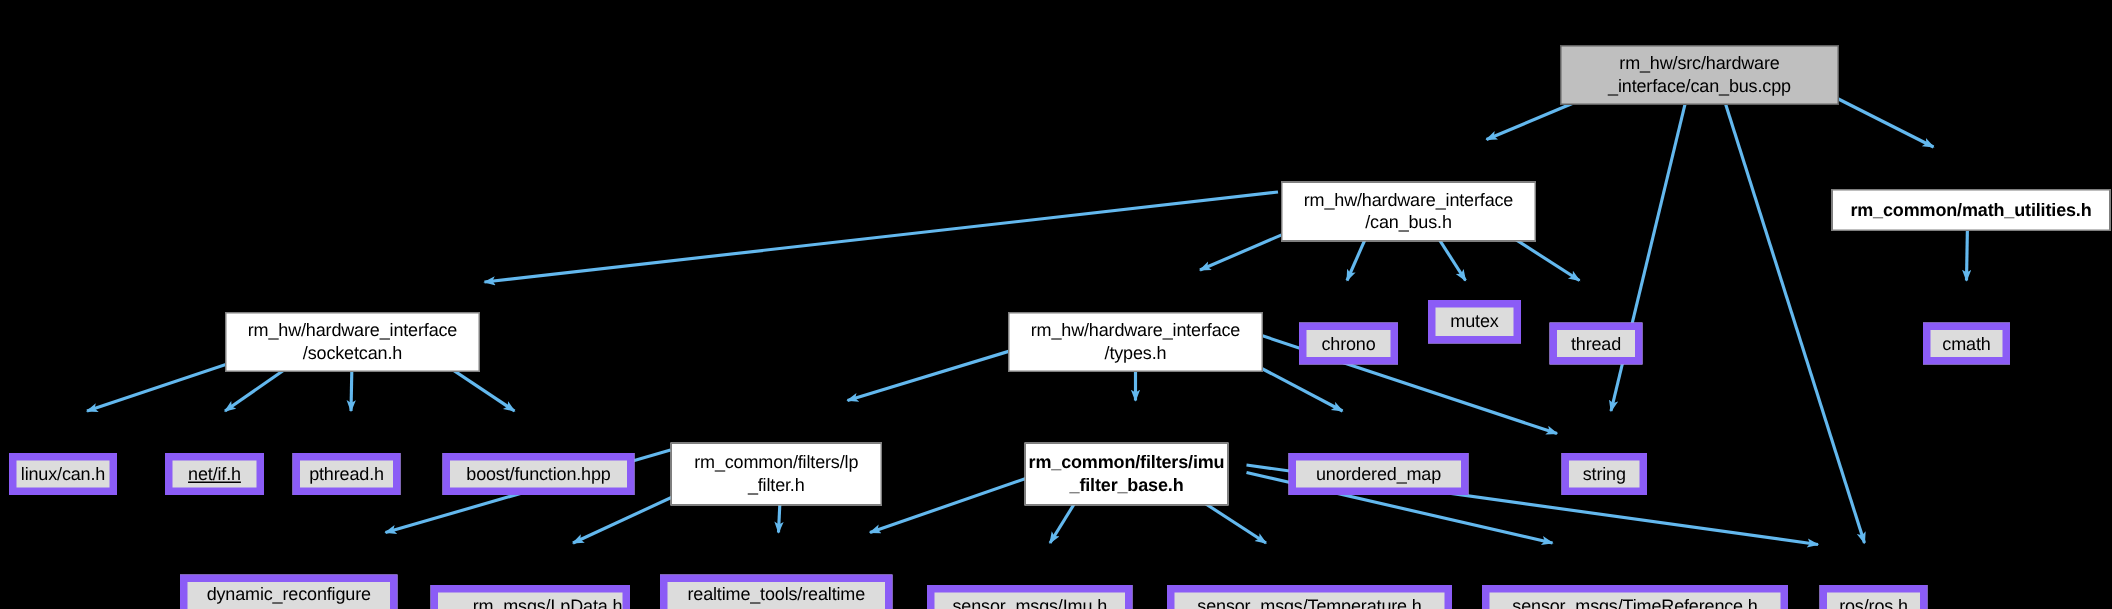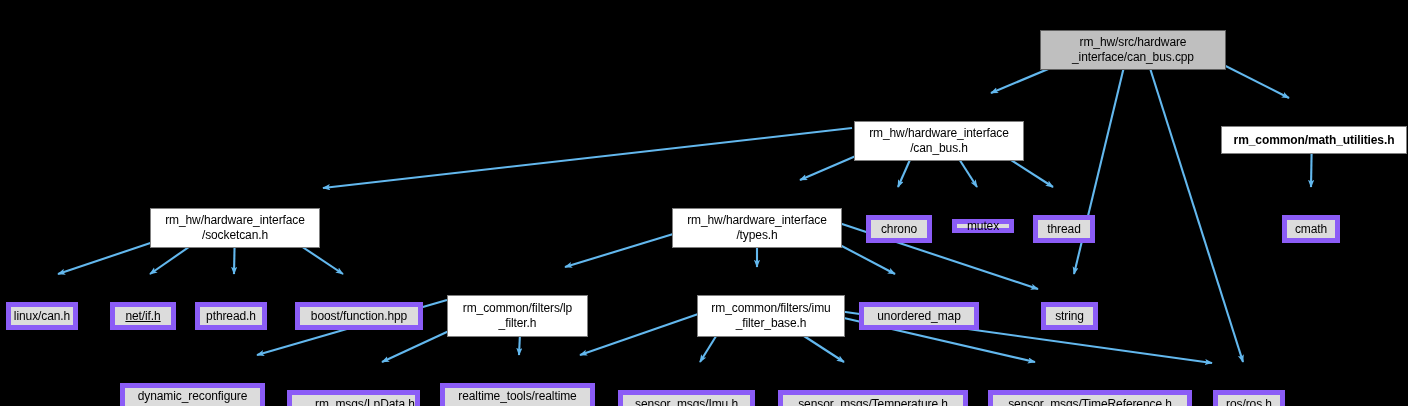--- a/index.html
+++ b/index.html
@@ -100,30 +100,30 @@
       <div class="node root" style="left: 1040px; top: 5px; width: 186px; height: 40px;"><span class="node-label">rm_hw/src/hardware
 _interface/can_bus.cpp</span></div>
       <div class="node hdr" style="left: 854px; top: 96px; width: 170px; height: 40px;"><span class="node-label">rm_hw/hardware_interface
 /can_bus.h</span></div>
       <div class="node hdr" style="left: 1221px; top: 101px; width: 186px; height: 28px; font-weight: bold;"><span class="node-label">rm_common/math_utilities.h</span></div>
       <div class="node hdr" style="left: 150px; top: 183px; width: 170px; height: 40px;"><span class="node-label">rm_hw/hardware_interface
 /socketcan.h</span></div>
       <div class="node hdr" style="left: 672px; top: 183px; width: 170px; height: 40px;"><span class="node-label">rm_hw/hardware_interface
 /types.h</span></div>
       <div class="node sys" style="left: 866px; top: 190px; width: 66px; height: 28px;"><span class="node-label">chrono</span></div>
-      <div class="node sys" style="left: 952px; top: 194px; width: 62px; height: 14px;"><span class="node-label">mutex</span></div>
+      <div class="node sys" style="left: 952px; top: 175px; width: 62px; height: 29px;"><span class="node-label">mutex</span></div>
       <div class="node sys" style="left: 1033px; top: 190px; width: 62px; height: 28px;"><span class="node-label">thread</span></div>
       <div class="node sys" style="left: 1282px; top: 190px; width: 58px; height: 28px;"><span class="node-label">cmath</span></div>
       <div class="node sys" style="left: 6px; top: 277px; width: 72px; height: 28px;"><span class="node-label">linux/can.h</span></div>
       <div class="node sys" style="left: 110px; top: 277px; width: 66px; height: 28px; text-decoration: underline;"><span class="node-label">net/if.h</span></div>
       <div class="node sys" style="left: 195px; top: 277px; width: 72px; height: 28px;"><span class="node-label">pthread.h</span></div>
       <div class="node sys" style="left: 295px; top: 277px; width: 128px; height: 28px;"><span class="node-label">boost/function.hpp</span></div>
       <div class="node hdr" style="left: 447px; top: 270px; width: 141px; height: 42px;"><span class="node-label">rm_common/filters/lp
 _filter.h</span></div>
-      <div class="node hdr" style="left: 697px; top: 270px; width: 148px; height: 42px;"><span class="node-label">rm_common/filters/imu
+      <div class="node hdr" style="left: 683px; top: 270px; width: 136px; height: 42px; font-weight: bold;"><span class="node-label">rm_common/filters/imu
 _filter_base.h</span></div>
       <div class="node sys" style="left: 859px; top: 277px; width: 120px; height: 28px;"><span class="node-label">unordered_map</span></div>
       <div class="node sys" style="left: 1041px; top: 277px; width: 57px; height: 28px;"><span class="node-label">string</span></div>
       <div class="node sys" style="left: 120px; top: 358px; width: 145px; height: 42px;"><span class="node-label">dynamic_reconfigure
 /server.h</span></div>
       <div class="node sys" style="left: 287px; top: 365px; width: 133px; height: 28px; padding-left: 23px;"><span class="node-label">rm_msgs/LpData.h</span></div>
       <div class="node sys" style="left: 440px; top: 358px; width: 155px; height: 42px;"><span class="node-label">realtime_tools/realtime
 _publisher.h</span></div>
       <div class="node sys" style="left: 618px; top: 365px; width: 137px; height: 28px;"><span class="node-label">sensor_msgs/Imu.h</span></div>
       <div class="node sys" style="left: 778px; top: 365px; width: 190px; height: 28px;"><span class="node-label">sensor_msgs/Temperature.h</span></div>

